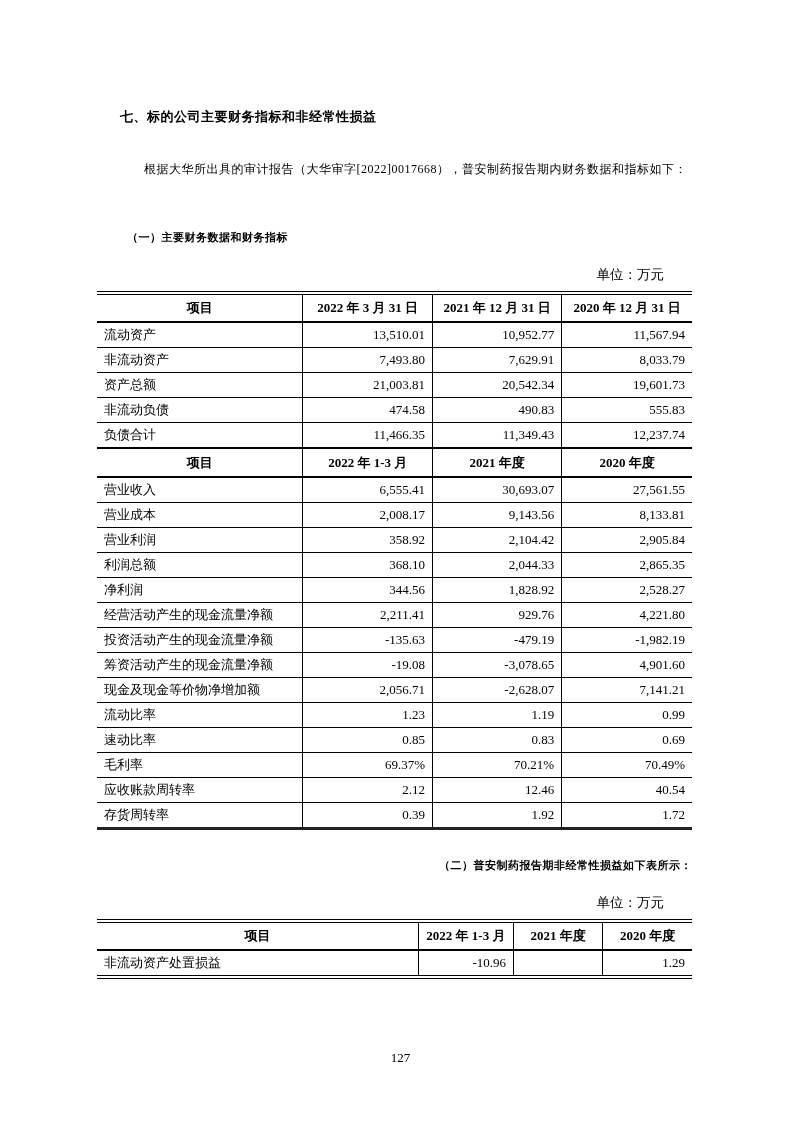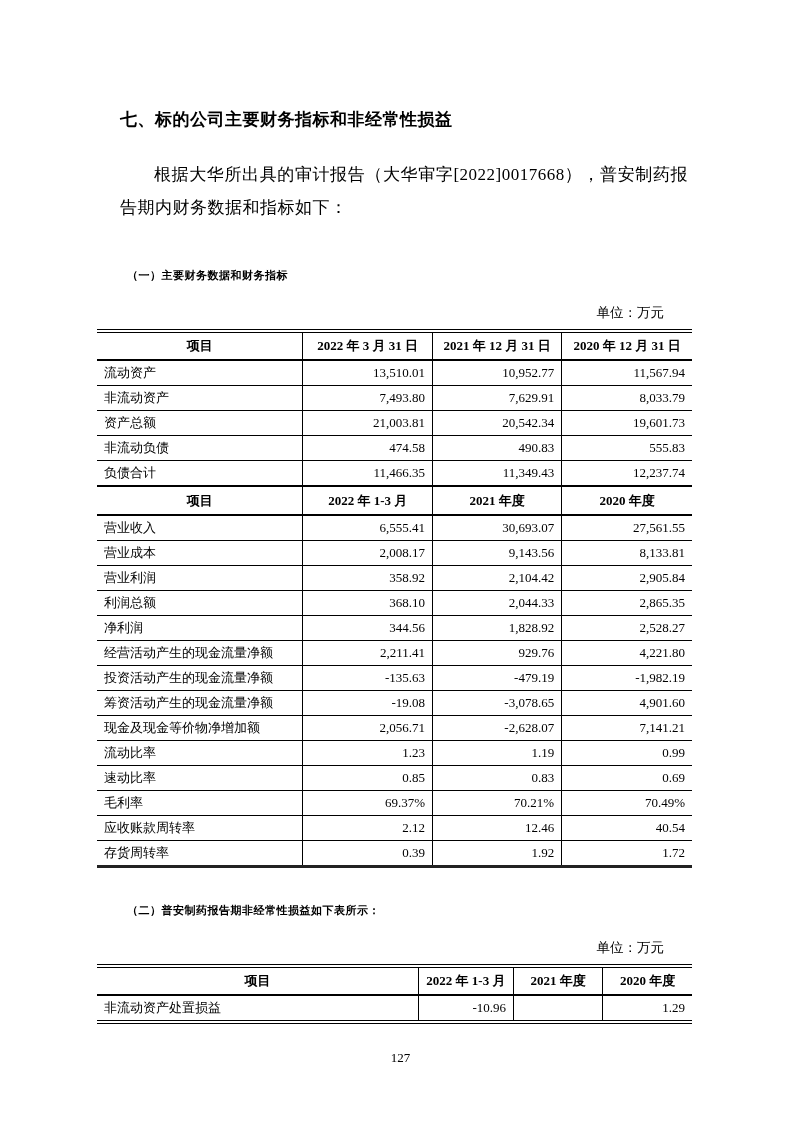--- a/index.html
+++ b/index.html
@@ -11,40 +11,40 @@
     background:#ffffff;
     color:#000000;
     font-family:"Liberation Serif", serif;
     padding:108px 101px 0 97px;
     overflow:hidden;
   }
   .doc-heading {
     margin-left:23px;
     font-family:"Liberation Sans", sans-serif;
     font-weight:bold;
-    font-size:17px;
+    font-size:13px;
     letter-spacing:0.5px;
     color:#000;
   }
   .intro {
     margin:27px 4px 0 23px;
-    font-size:17px;
+    font-size:12px;
     line-height:33px;
     text-indent:2em;
     text-align:justify;
     letter-spacing:0.5px;
   }
   .sub-heading {
     margin:44px 0 0 30px;
     font-family:"Liberation Sans", sans-serif;
     font-weight:bold;
     font-size:11px;
     letter-spacing:0.5px;
   }
-  .sub-heading.second { margin-top:35px; }
+  .sub-heading.second { margin-top:28px;text-align:right; }
   .unit-label {
     margin-top:21px;
     margin-bottom:7px;
     text-align:right;
     padding-right:28px;
     font-size:13.5px;
   }
   table.fin {
     width:100%;
     border-collapse:collapse;

